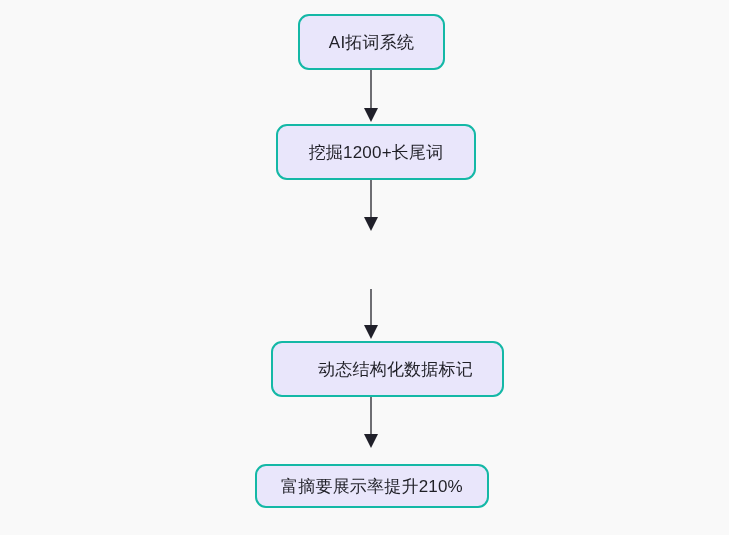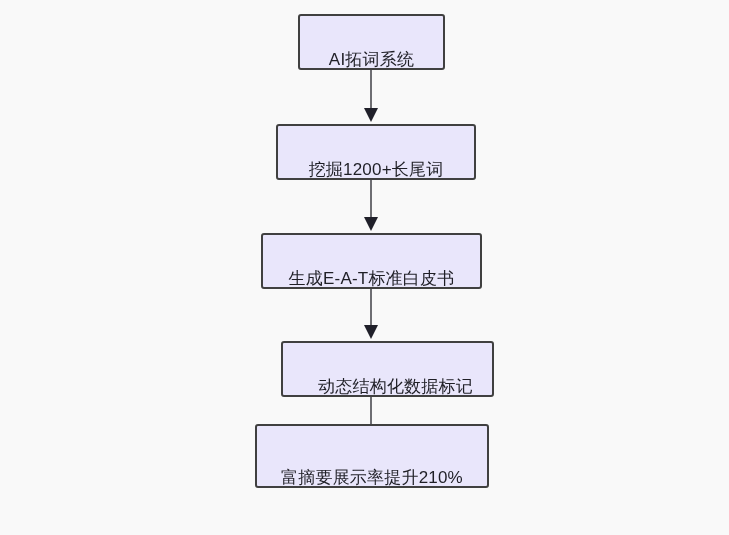--- a/index.html
+++ b/index.html
@@ -15,25 +15,25 @@
   }
   #flowchart {
     position: relative;
     width: 729px;
     height: 535px;
   }
   .node {
     position: absolute;
     box-sizing: border-box;
     background: #e9e6fb;
-    border: 2px solid #404040;
+    border: 2px solid #14b8a6;
     display: flex;
-    align-items: flex-end;
+    align-items: center;
     justify-content: center;
-    border-radius: 3px;
+    border-radius: 11px;
   }
   .node-label {
     font-size: 17px;
     line-height: 1;
     color: #1f1f26;
     letter-spacing: 0.2px;
     white-space: nowrap;
   }
   .edge {
     position: absolute;
@@ -79,25 +79,22 @@
   </svg>
 
   <div class="node" id="node-n1" style="left: 298px; top: 14px; width: 147px; height: 56px;">
     <span class="node-label">AI拓词系统</span>
   </div>
 
   <div class="node" id="node-n2" style="left: 276px; top: 124px; width: 200px; height: 56px;">
     <span class="node-label">挖掘1200+长尾词</span>
   </div>
 
-  <div class="node" id="node-n3" style="left: 261px; top: 233px; width: 221px; height: 56px;">
-    <span class="node-label">生成E-A-T标准白皮书</span>
-  </div>
 
-  <div class="node" id="node-n4" style="left: 281px; top: 341px; width: 213px; height: 56px; padding-left: 16px;">
+  <div class="node" id="node-n4" style="left: 271px; top: 341px; width: 233px; height: 56px; padding-left: 16px;">
     <span class="node-label">动态结构化数据标记</span>
   </div>
 
-  <div class="node" id="node-n5" style="left: 255px; top: 424px; width: 234px; height: 64px;">
+  <div class="node" id="node-n5" style="left: 255px; top: 464px; width: 234px; height: 44px;">
     <span class="node-label">富摘要展示率提升210%</span>
   </div>
 
 </div>
 
 </body></html>

